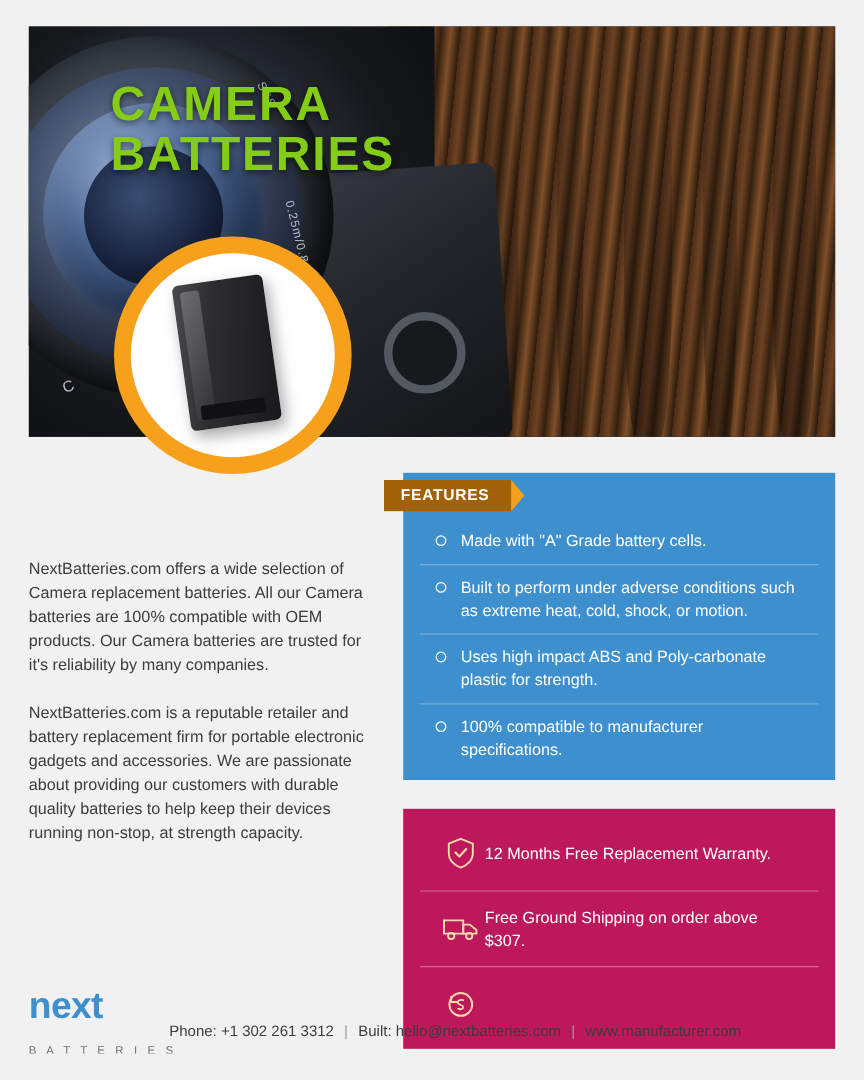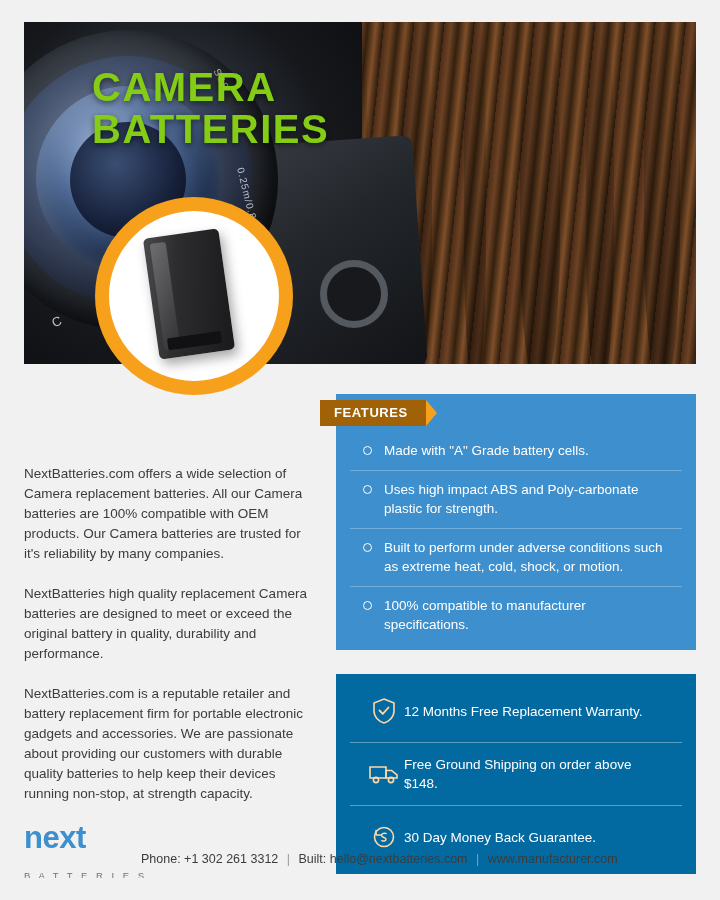--- a/index.html
+++ b/index.html
@@ -247,21 +247,21 @@
     border-radius: 50%;
     border: 1px solid #ffffff;
   }
 
   
   .guarantees {
     position: absolute;
     left: 336px;
     top: 674px;
     width: 360px;
-    background: #0369a1;
+    background: #be185d;
     padding: 6px 0;
   }
   .g-row {
     position: relative;
     display: flex;
     align-items: center;
     min-height: 46px;
     padding: 8px 16px 8px 14px;
     margin: 0 14px;
     border-bottom: 1px solid rgba(255,255,255,.35);
@@ -358,38 +358,37 @@
   </div>
 
   <div class="product-circle">
     <div class="product-inner">
       <div class="battery"></div>
     </div>
   </div>
 
   <div class="copy">
     <p>NextBatteries.com offers a wide selection of Camera replacement batteries. All our Camera batteries are 100% compatible with OEM products. Our Camera batteries are trusted for it's reliability by many companies.</p>
-    <p>NextBatteries high quality replacement Camera batteries are designed to meet or exceed the original battery in quality, durability and performance.</p>
     <p>NextBatteries.com is a reputable retailer and battery replacement firm for portable electronic gadgets and accessories. We are passionate about providing our customers with durable quality batteries to help keep their devices running non-stop, at strength capacity.</p>
   </div>
 
   <div class="features">
     <div class="features-tab">FEATURES</div>
     <ul class="features-list">
       <li>
         <span class="bullet"></span>
         <span>Made with "A" Grade battery cells.</span>
       </li>
       <li>
         <span class="bullet"></span>
-        <span>Uses high impact ABS and Poly-carbonate plastic for strength.</span>
+        <span>Built to perform under adverse conditions such as extreme heat, cold, shock, or motion.</span>
       </li>
       <li>
         <span class="bullet"></span>
-        <span>Built to perform under adverse conditions such as extreme heat, cold, shock, or motion.</span>
+        <span>Uses high impact ABS and Poly-carbonate plastic for strength.</span>
       </li>
       <li>
         <span class="bullet"></span>
         <span>100% compatible to manufacturer specifications.</span>
       </li>
     </ul>
   </div>
 
   <div class="guarantees">
 
@@ -405,32 +404,31 @@
 
     <div class="g-row">
       <span class="g-icon">
         <svg width="30" height="22" viewBox="0 0 30 22" fill="none">
           <path d="M1 4 H17 V15 H1 Z" stroke="#ffd9a8" stroke-width="1.6"></path>
           <path d="M17 7.5 H22.5 L28 12 V15 H17 Z" stroke="#ffd9a8" stroke-width="1.6"></path>
           <circle cx="7" cy="17" r="2.6" stroke="#ffd9a8" stroke-width="1.6"></circle>
           <circle cx="22" cy="17" r="2.6" stroke="#ffd9a8" stroke-width="1.6"></circle>
         </svg>
       </span>
-      <span class="g-text">Free Ground Shipping on order above $148.</span>
+      <span class="g-text">Free Ground Shipping on order above $307.</span>
     </div>
 
     <div class="g-row">
       <span class="g-icon">
         <svg width="28" height="28" viewBox="0 0 28 28" fill="none">
           <circle cx="14" cy="14" r="9.5" stroke="#ffd9a8" stroke-width="1.6"></circle>
           <path d="M6 7.5 V12 H10.5" stroke="#ffd9a8" stroke-width="1.6" stroke-linecap="round" stroke-linejoin="round"></path>
           <path d="M16 10.5 C13 9.5 11.5 11 11.5 12.3 C11.5 15 16 14 16 16.2 C16 17.6 14.3 18.7 11.8 17.6" stroke="#ffd9a8" stroke-width="1.5" fill="none" stroke-linecap="round"></path>
         </svg>
       </span>
-      <span class="g-text">30 Day Money Back Guarantee.</span>
     </div>
   </div>
 
   <div class="footer">
     <div class="logo">
       <div class="logo-next">next</div>
       <div class="logo-sub">B A T T E R I E S</div>
     </div>
     <div class="footer-contact">
       <span>Phone: +1 302 261 3312</span>

